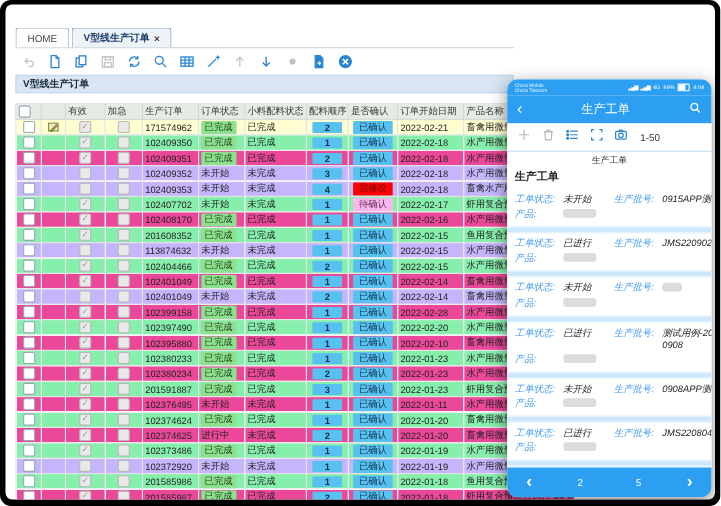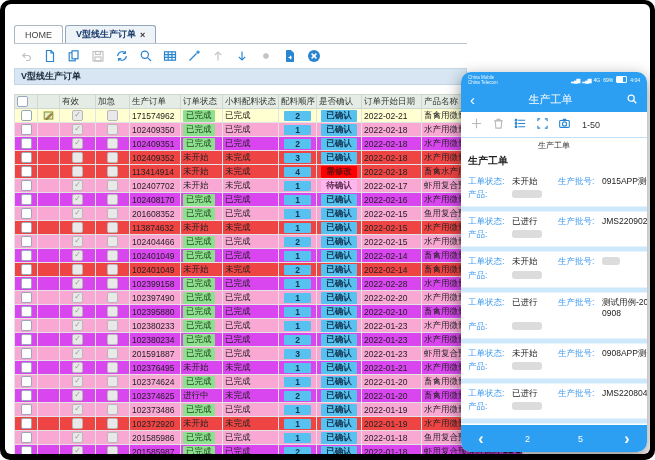--- a/index.html
+++ b/index.html
@@ -15,50 +15,50 @@
   .tab .x{color:#333;font-weight:bold;font-size:9px;cursor:pointer;}
   #toolbar{display:flex;align-items:center;gap:9px;height:24px;padding:0 4px;background:#fff;}
   .tbi{width:15px;height:15px;display:inline-flex;align-items:center;justify-content:center;}
   .tbi svg{width:14px;height:14px;}
   #sectionbar{height:15px;line-height:15px;background:#d7e6f2;border:1px solid #c2d6e6;color:#1c2c3a;font-weight:bold;padding-left:6px;font-size:9px;}
   #filterrow{height:9px;background:#fff;}
 
   table#grid{border-collapse:collapse;table-layout:fixed;width:453px;font-size:8.5px;}
   #grid th{background:#e5ece5;border:1px solid #cfd8cf;font-weight:normal;color:#333;height:13px;padding:0 2px;text-align:left;white-space:nowrap;overflow:hidden;}
   #grid td{border:1px solid #e3e3e3;height:13px;padding:0 2px;white-space:nowrap;overflow:hidden;}
-  #grid tr.alt{background:#f9a8d4;}
-  #grid tr.plain{background:#d946ef;}
-  #grid tr.invalid{background:#ef4444;}
+  #grid tr.alt{background:#86efac;}
+  #grid tr.plain{background:#ec4899;}
+  #grid tr.invalid{background:#c4b5fd;}
   #grid tr.selected{background:#ffffd2;}
   .cb{display:inline-block;width:9px;height:9px;border:1px solid #98a8b8;background:#fff;border-radius:2px;vertical-align:middle;}
   .cb.dim{background:#e9e9e9;border-color:#b8b8b8;color:#9a9a9a;font-size:8px;line-height:8px;text-align:center;}
   .cb.dim.on::after{content:"\2713";}
   .bgreen{display:inline-block;padding:0 3px;background:#8de08d;border-radius:1px;color:#1d3d1d;}
   .bseq{display:block;margin:0 3px;background:#57c2f0;text-align:center;font-weight:bold;color:#10304d;border-radius:1px;}
-  .bconf{display:block;margin:0 2px;text-align:center;border-radius:1px;font-weight:bold;}
+  .bconf{display:block;margin:0 2px;text-align:center;border-radius:1px;}
   .tdc{text-align:center;}
   .pencil svg{width:11px;height:11px;vertical-align:middle;}
 
   
   #mobile{position:absolute;left:456px;top:68px;width:186px;height:380px;background:#fff;border-radius:10px;box-shadow:0 5px 16px rgba(0,0,0,.45);overflow:hidden;}
   #statusbar{height:15px;background:#2d9ff2;color:#fff;display:flex;align-items:center;justify-content:flex-end;gap:3px;padding:0 7px;font-size:5px;}
   #statusbar .carriers{display:flex;flex-direction:column;line-height:5px;font-size:4.5px;margin-right:auto;opacity:.9;}
   .batt{display:inline-block;width:9px;height:5px;border:1px solid #fff;border-radius:1px;position:relative;}
   .batt::after{content:"";position:absolute;left:0;top:0;bottom:0;width:6px;background:#fff;}
   .sig{letter-spacing:-1px;font-size:5px;}
   #navbar{height:25px;background:#2d9ff2;color:#fff;display:flex;align-items:center;padding:0 9px;}
   #navbar .back{font-size:15px;line-height:22px;}
   #navbar .ttl{flex:1;text-align:center;font-size:11px;}
   #navbar svg{width:12px;height:12px;}
   #mtoolbar{height:25px;display:flex;align-items:center;gap:9px;padding:0 9px;border-bottom:1px solid #bfe0f7;}
   #mtoolbar svg{width:13px;height:13px;}
   #mtoolbar .range{font-size:9px;color:#333;margin-left:2px;}
   #msubtitle{text-align:center;font-size:8px;color:#333;padding:2px 0 1px;}
   #mgrouptitle{font-size:10px;font-weight:bold;color:#222;padding:2px 7px 4px;}
-  #mitems{overflow:hidden;height:268px;}
+  #mitems{overflow:hidden;height:268px;font-style:italic;}
   .mitem{padding:4px 7px 5px;}
   .mrow{display:flex;align-items:flex-start;line-height:11px;}
   .mlbl{color:#3d9af0;font-size:8.5px;width:44px;flex:none;}
   .mval{color:#222;font-size:8.5px;width:46px;flex:none;word-break:break-all;}
   .mval.batch{width:58px;}
   .blob{display:inline-block;width:30px;height:8px;background:#dcdcdc;border-radius:3px;margin-top:1px;}
   .msep{height:4px;background:#cde8fb;border-top:1px solid #e8f4fd;border-bottom:1px solid #e8f4fd;}
   #mpager{position:absolute;left:0;right:0;bottom:0;height:27px;background:#2d9ff2;color:#fff;display:flex;align-items:center;}
   #mpager .chev{font-size:16px;font-weight:bold;width:40px;text-align:center;}
   #mpager .pnum{flex:1;text-align:center;font-size:9px;}
@@ -256,21 +256,21 @@
                 <span class="bconf" style="background:#57c2f0;color:#10304d">已确认</span>
               </td>
               <td>2022-02-18</td>
               <td>水产用微量元素预混合饲料 ■ ■■</td>
             </tr>
             <tr class="invalid">
               <td class="tdc"><span class="cb"></span></td>
               <td class="tdc"></td>
               <td class="tdc"><span class="cb dim "></span></td>
               <td class="tdc"><span class="cb dim "></span></td>
-              <td>113414914</td>
+              <td>102409353</td>
               <td>未开始</td>
               <td>未完成</td>
               <td>
                 <span class="bseq" style="background:#57c2f0">4</span>
               </td>
               <td>
                 <span class="bconf" style="background:#ff0000;color:#6b0d0d">需修改</span>
               </td>
               <td>2022-02-18</td>
               <td>畜禽水产用微量元素预混合饲料■ ■ ■</td>
@@ -503,21 +503,21 @@
               <td class="tdc"><span class="cb dim "></span></td>
               <td>102376495</td>
               <td>未开始</td>
               <td>未完成</td>
               <td>
                 <span class="bseq" style="background:#57c2f0">1</span>
               </td>
               <td>
                 <span class="bconf" style="background:#57c2f0;color:#10304d">已确认</span>
               </td>
-              <td>2022-01-21</td>
+              <td>2022-01-11</td>
               <td>水产用微量元素预混合饲料 ■ ■</td>
             </tr>
             <tr class="alt">
               <td class="tdc"><span class="cb"></span></td>
               <td class="tdc"></td>
               <td class="tdc"><span class="cb dim on"></span></td>
               <td class="tdc"><span class="cb dim "></span></td>
               <td>102374624</td>
               <td><span class="bgreen">已完成</span></td>
               <td>已完成</td>

